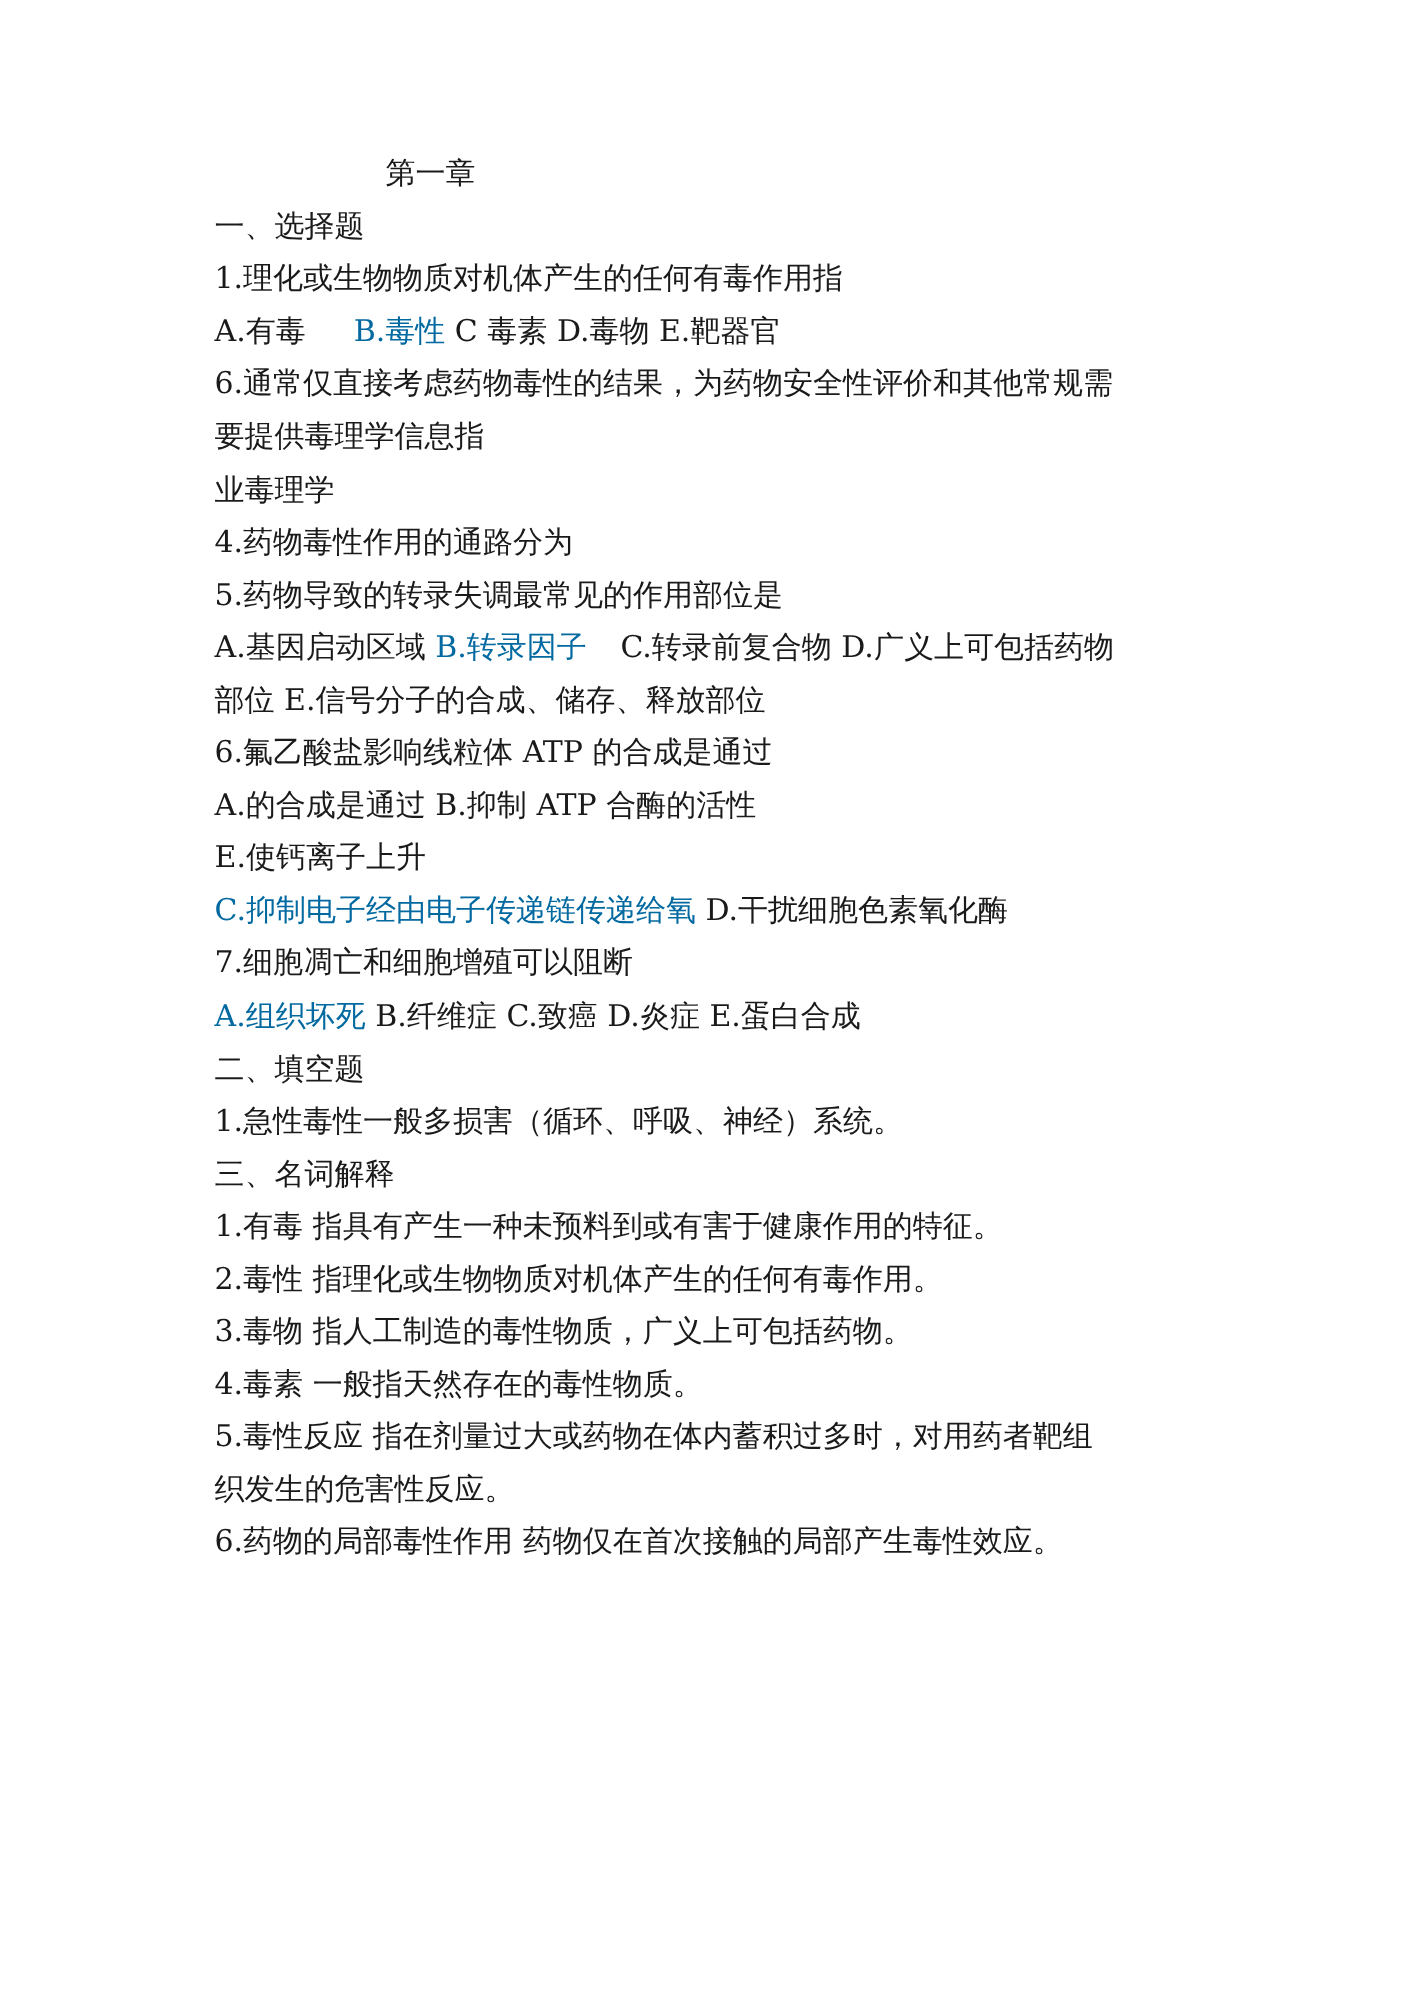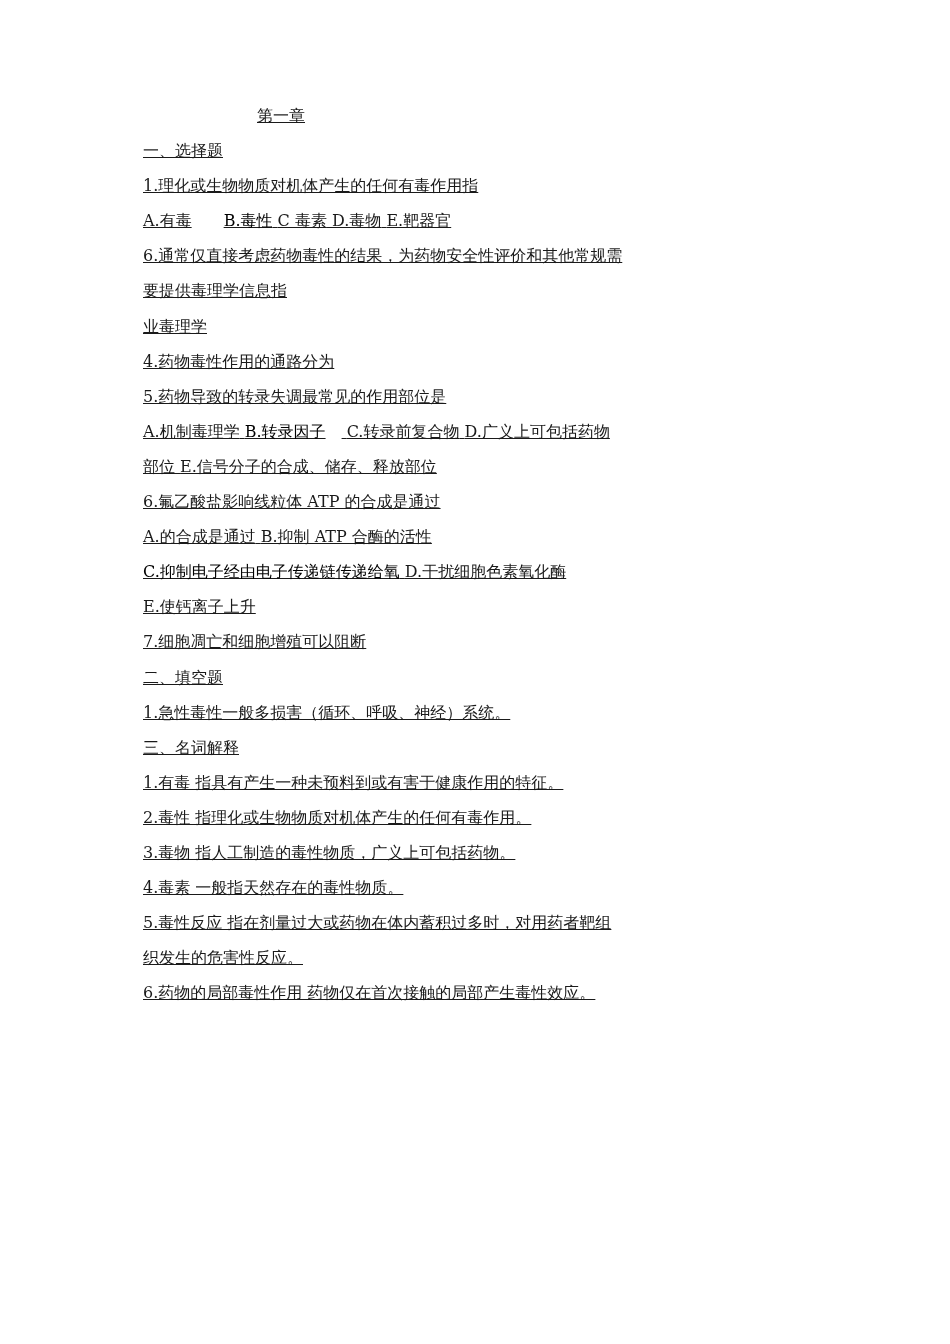--- a/index.html
+++ b/index.html
@@ -1,53 +1,54 @@
 <!DOCTYPE html>
 <html><head>
 <meta charset="utf-8">
 <style>
   html, body { margin: 0; padding: 0; background: #ffffff; }
   body { width: 950px; height: 1344px; position: relative; overflow: hidden; }
   .page {
     position: absolute; left: 143px; top: 98px; width: 670px;
     font-family: "DejaVu Serif", "Liberation Serif", serif;
-    font-size: 16px; line-height: 35.1px; color: #1a1a1a; text-decoration: underline;
+    font-size: 20px; line-height: 35.1px; color: #1a1a1a;
   }
   .line { white-space: pre-wrap; margin: 0; }
   .title { padding-left: 114px; }
-  .red { color: #000000; }
+  .red { color: #0369a1; }
   .gap { display: inline-block; width: 16px; }
 </style>
 </head>
 <body>
 
 <div class="page">
   <p class="line title">第一章</p>
   <p class="line">一、选择题</p>
 
   <p class="line">1.理化或生物物质对机体产生的任何有毒作用指</p>
   <p class="line"><span>A.有毒</span><span class="gap"></span><span class="gap"></span><span class="red">B.毒性</span> <span>C 毒素</span> <span>D.毒物</span> <span>E.靶器官</span></p>
 
   <p class="line">6.通常仅直接考虑药物毒性的结果，为药物安全性评价和其他常规需</p>
   <p class="line">要提供毒理学信息指</p>
   <p class="line">业毒理学</p>
 
 
   <p class="line">4.药物毒性作用的通路分为</p>
 
   <p class="line">5.药物导致的转录失调最常见的作用部位是</p>
-  <p class="line"><span>A.机制毒理学</span> <span class="red">B.转录因子</span><span class="gap"></span> <span>C.转录前复合物</span> <span>D.广义上可包括药物</span></p>
+  <p class="line"><span>A.基因启动区域</span> <span class="red">B.转录因子</span><span class="gap"></span> <span>C.转录前复合物</span> <span>D.广义上可包括药物</span></p>
   <p class="line"><span>部位</span> <span>E.信号分子的合成、储存、释放部位</span></p>
 
   <p class="line">6.氟乙酸盐影响线粒体 ATP 的合成是通过</p>
   <p class="line"><span>A.的合成是通过</span> <span>B.抑制 ATP 合酶的活性</span></p>
+  <p class="line">E.使钙离子上升</p>
   <p class="line"><span class="red">C.抑制电子经由电子传递链传递给氧</span> <span>D.干扰细胞色素氧化酶</span></p>
-  <p class="line">E.使钙离子上升</p>
 
   <p class="line">7.细胞凋亡和细胞增殖可以阻断</p>
+  <p class="line"><span class="red">A.组织坏死</span> <span>B.纤维症</span> <span>C.致癌</span> <span>D.炎症</span> <span>E.蛋白合成</span></p>
 
   <p class="line">二、填空题</p>
   <p class="line">1.急性毒性一般多损害（循环、呼吸、神经）系统。</p>
 
   <p class="line">三、名词解释</p>
   <p class="line">1.有毒 指具有产生一种未预料到或有害于健康作用的特征。</p>
   <p class="line">2.毒性 指理化或生物物质对机体产生的任何有毒作用。</p>
   <p class="line">3.毒物 指人工制造的毒性物质，广义上可包括药物。</p>
   <p class="line">4.毒素 一般指天然存在的毒性物质。</p>
   <p class="line">5.毒性反应 指在剂量过大或药物在体内蓄积过多时，对用药者靶组</p>

